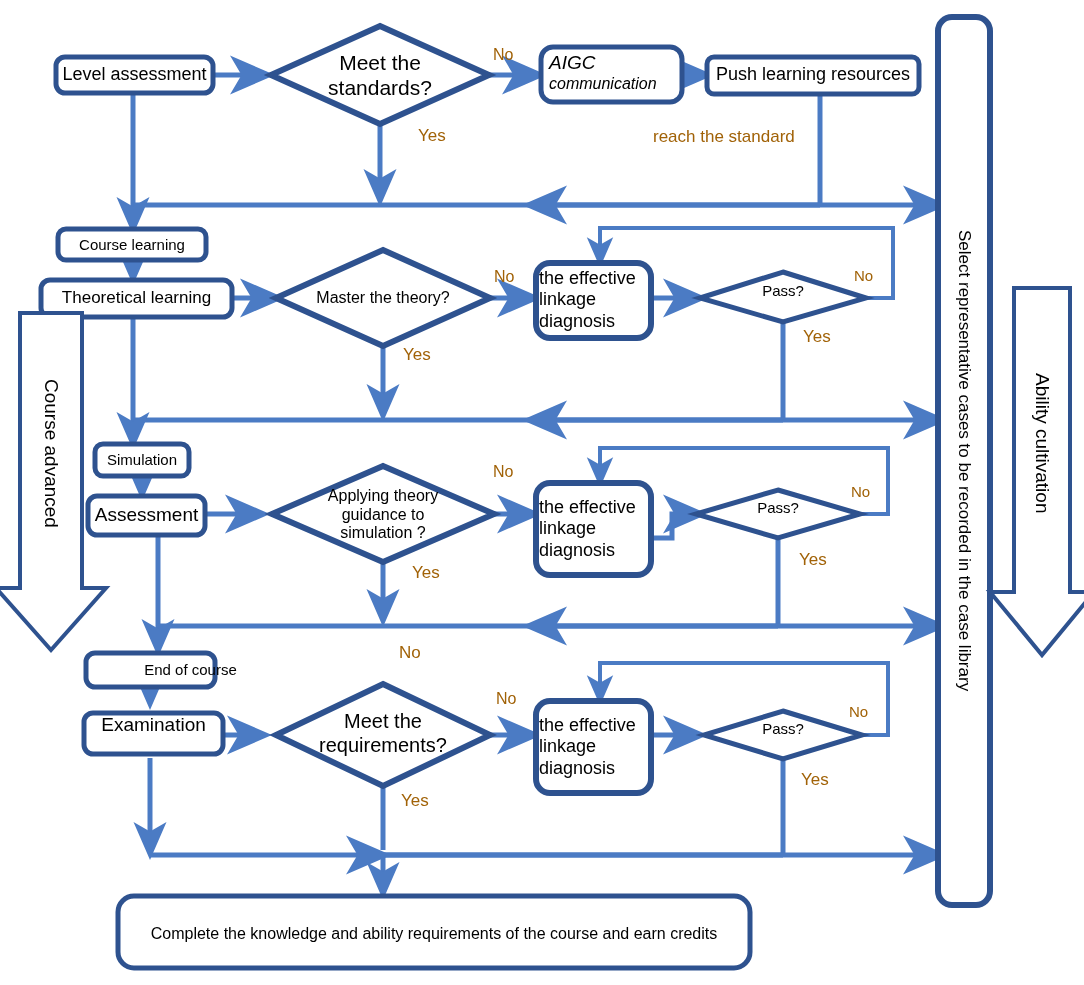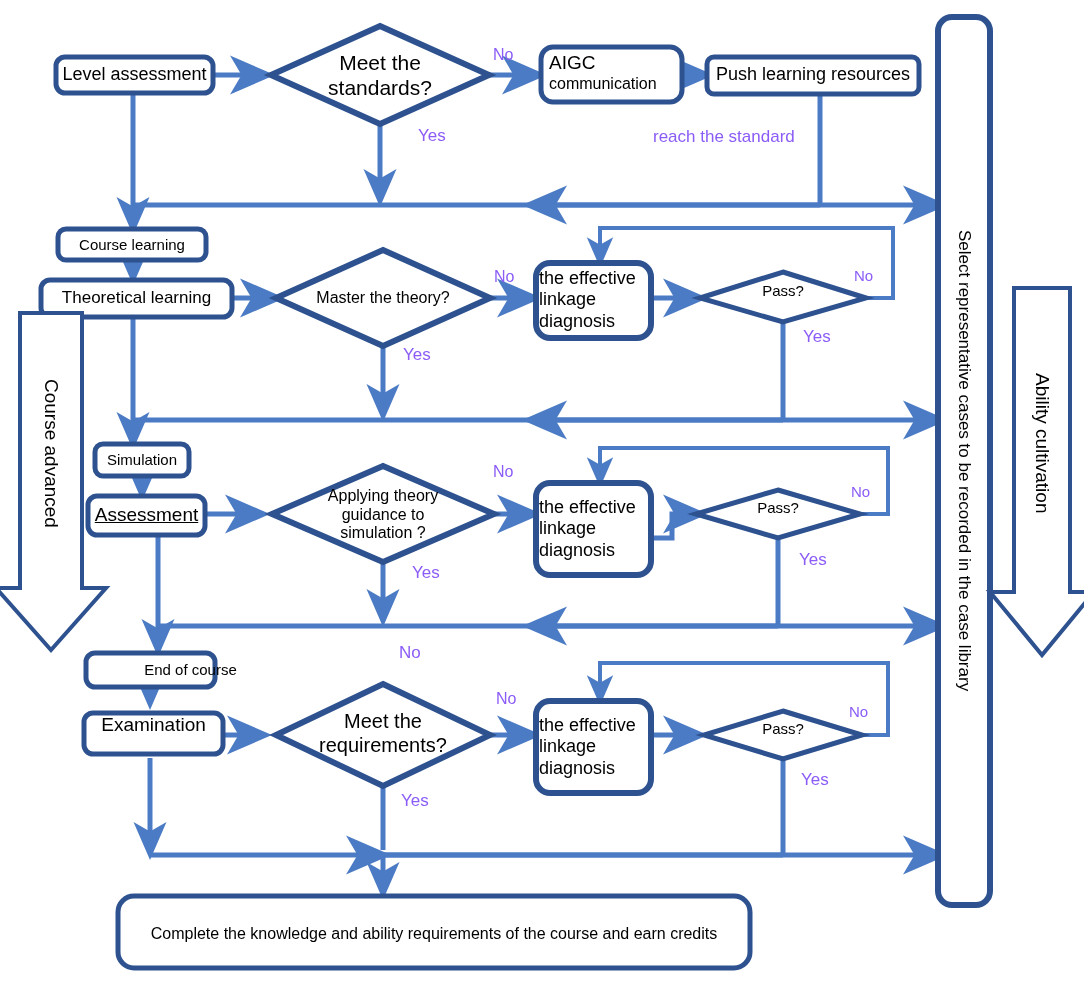--- a/index.html
+++ b/index.html
@@ -3,24 +3,24 @@
 <meta charset="utf-8">
 <style>
   html,body{margin:0;padding:0;background:#ffffff;}
   body{font-family:"Liberation Sans","DejaVu Sans",sans-serif;}
   #stage{position:relative;width:1084px;height:985px;background:#fff;overflow:hidden;}
   #stage svg{position:absolute;left:0;top:0;}
   .nodeText{
     position:absolute;display:flex;align-items:center;justify-content:center;
     text-align:center;color:#000;pointer-events:none;line-height:1.18;
   }
-  .lbl{position:absolute;color:#8b5cf6;white-space:nowrap;}
+  .lbl{position:absolute;color:#a16207;white-space:nowrap;}
   .vtext{position:absolute;display:flex;align-items:center;justify-content:center;
          writing-mode:vertical-rl;text-orientation:mixed;color:#000;white-space:nowrap;}
-  .ital{}
+  .ital{font-style:italic;}
 </style>
 </head>
 <body>
 
 <div id="stage">
 
   <svg width="1084" height="985" viewBox="0 0 1084 985">
     <defs>
       <marker id="ah" markerWidth="9" markerHeight="9" refX="6.2" refY="3.6" orient="auto">
         <path d="M0,0.3 L7.6,3.6 L0,6.9 L1.9,3.6 Z" fill="#4B7BC4"></path>
@@ -152,21 +152,21 @@
   <div class="nodeText" style="left:293px;top:286px;width:180px;height:24px;font-size:16px;">Master the theory?</div>
 
   <div class="nodeText" style="left:539px;top:266px;width:110px;height:68px;font-size:18px;white-space:pre-line;text-align:left;justify-content:flex-start;">the effective
 linkage
 diagnosis</div>
 
   <div class="nodeText" style="left:745px;top:280px;width:76px;height:22px;font-size:15px;">Pass?</div>
 
   <div class="nodeText" style="left:97px;top:445px;width:90px;height:30px;font-size:15px;">Simulation</div>
 
-  <div class="nodeText" style="left:90px;top:497px;width:113px;height:37px;font-size:19px;text-decoration:underline;">Assessment</div>
+  <div class="nodeText" style="left:90px;top:497px;width:113px;height:37px;font-size:19px;">Assessment</div>
 
   <div class="nodeText" style="left:305px;top:480px;width:156px;height:70px;font-size:16px;white-space:pre-line;">Applying theory
 guidance to
 simulation ?</div>
 
   <div class="nodeText" style="left:539px;top:494px;width:110px;height:70px;font-size:18px;white-space:pre-line;text-align:left;justify-content:flex-start;">the effective
 linkage
 diagnosis</div>
 
   <div class="nodeText" style="left:740px;top:497px;width:76px;height:22px;font-size:15px;">Pass?</div>

